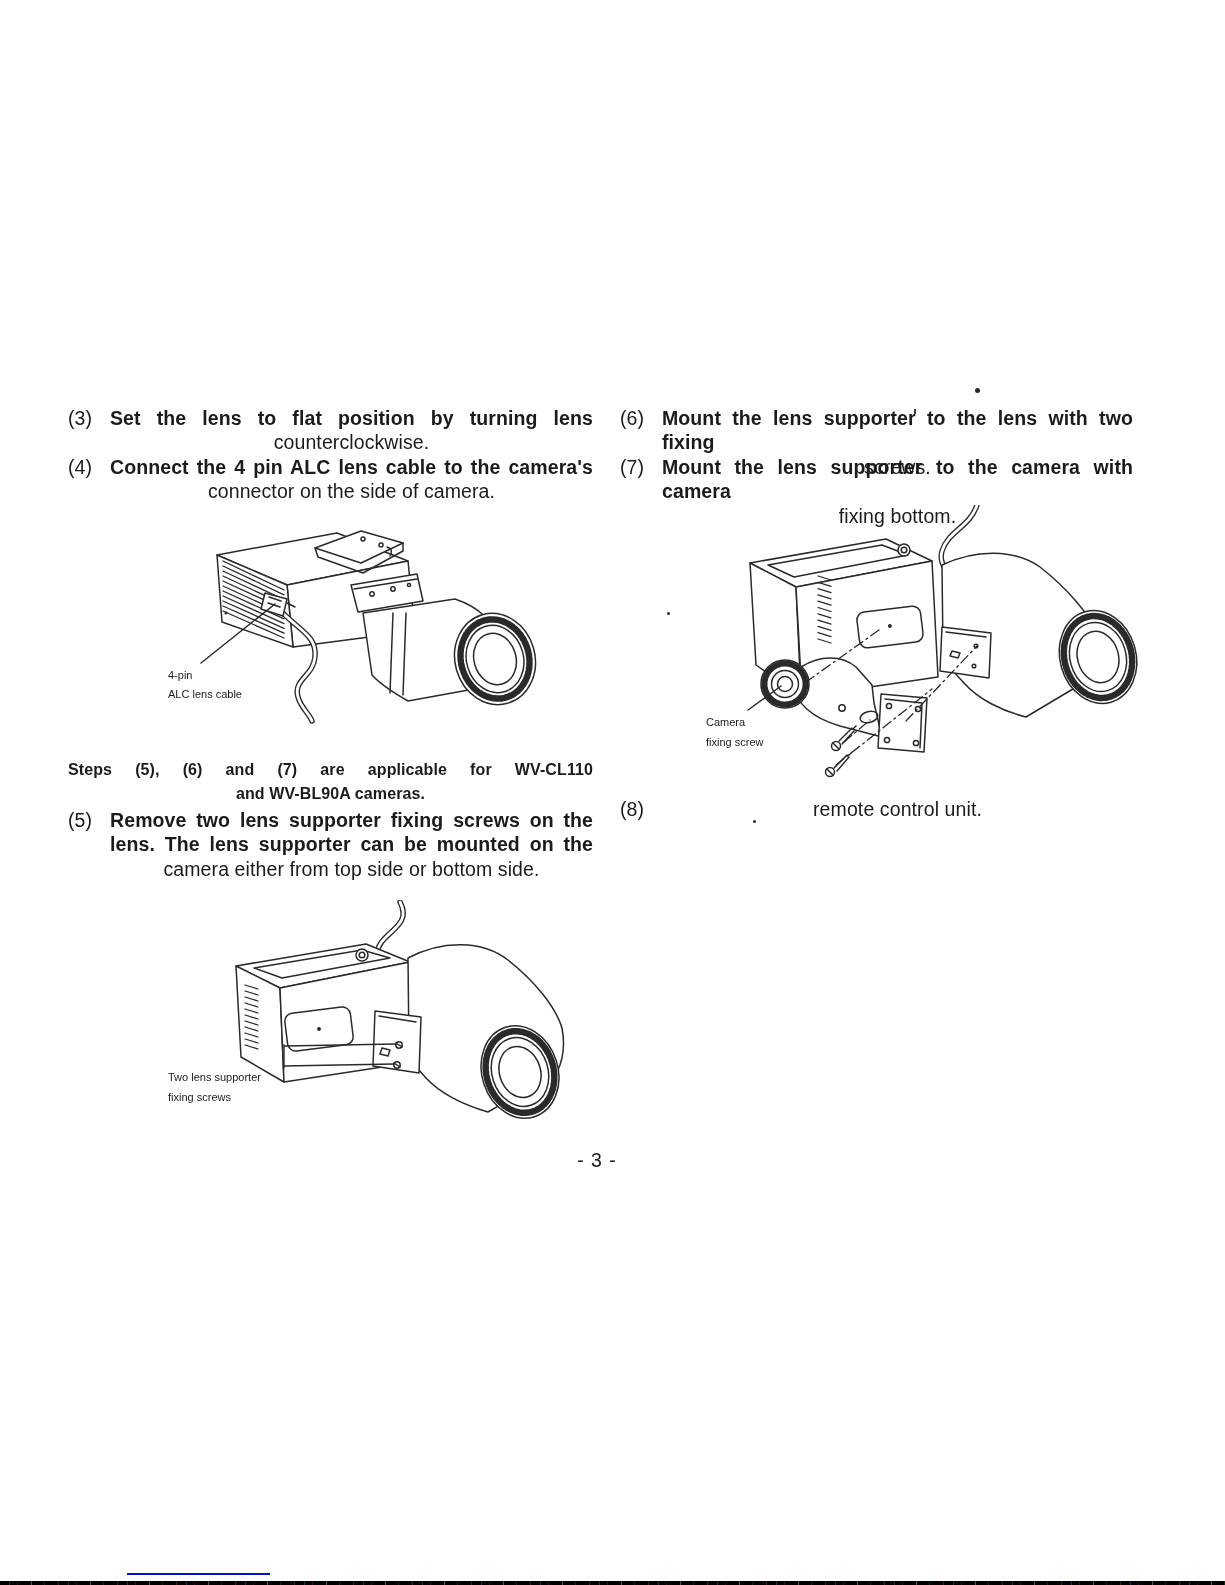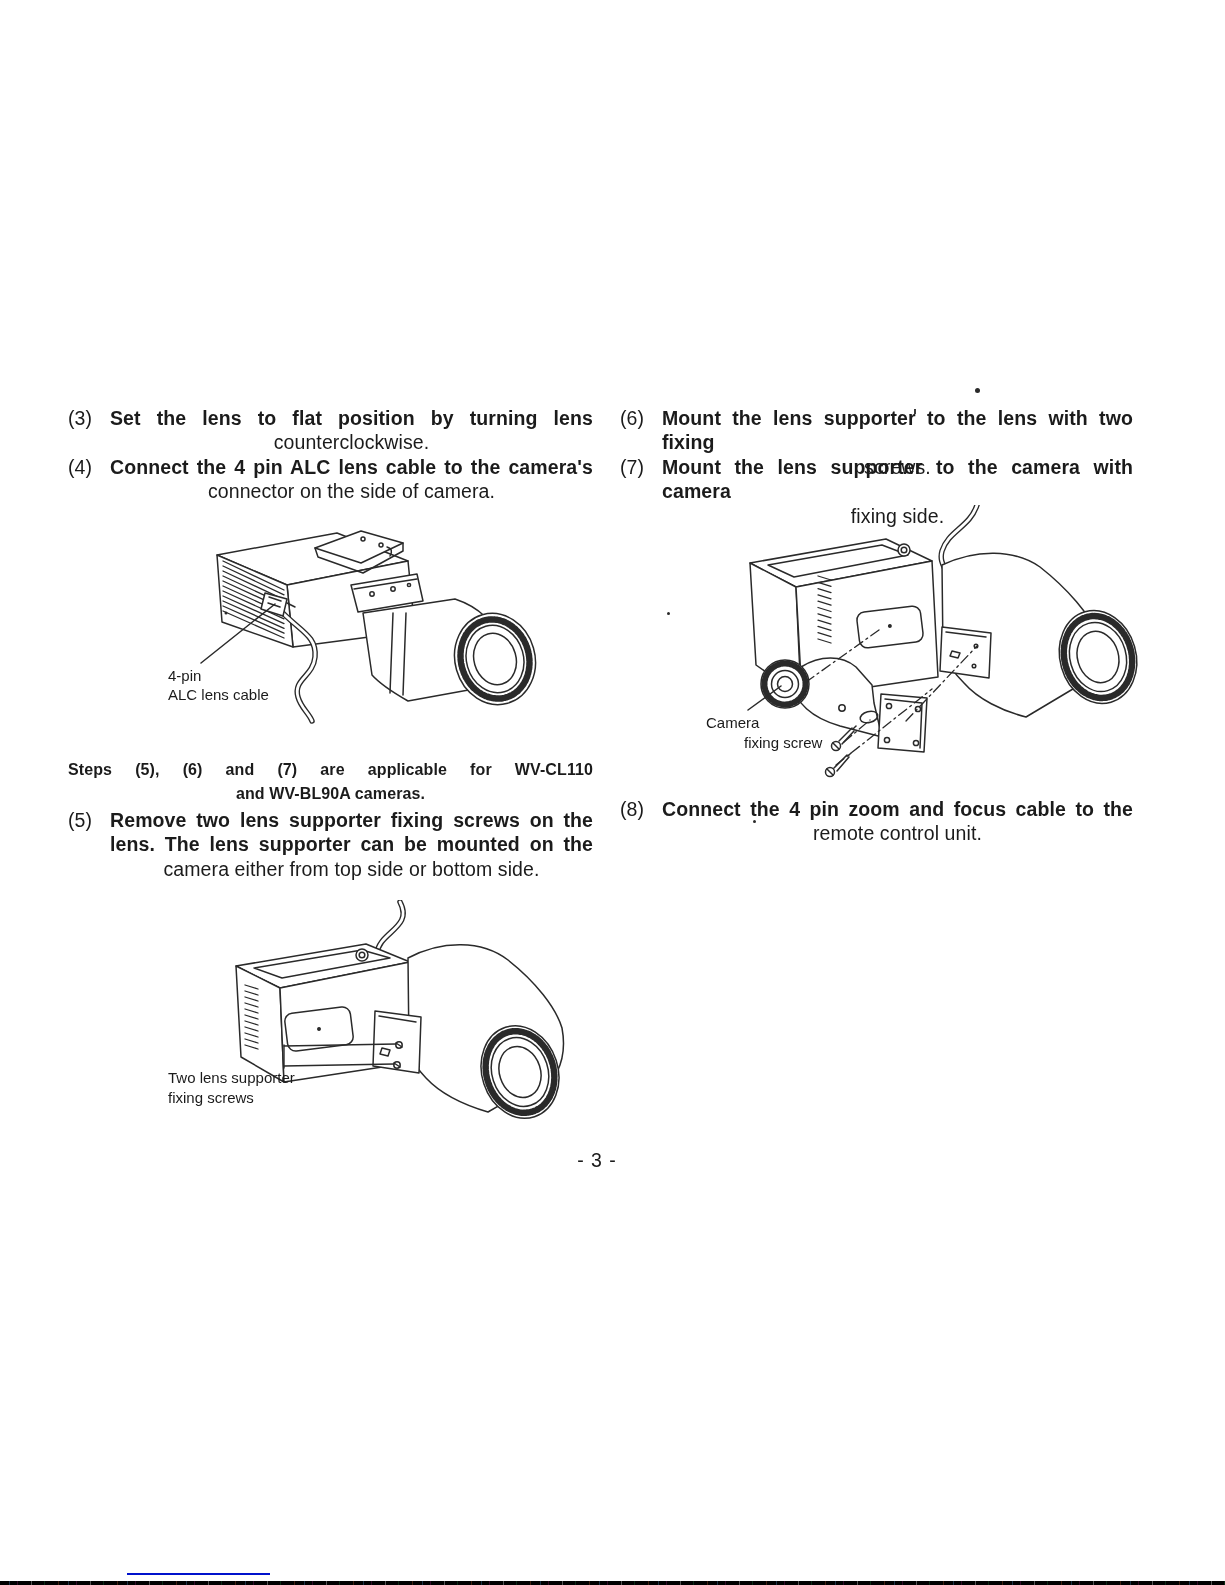--- a/index.html
+++ b/index.html
@@ -6,21 +6,21 @@
   body {
     width:1225px; height:1585px; background:#ffffff; position:relative;
     font-family:"Liberation Sans", sans-serif; color:#1b1b1b; overflow:hidden;
   }
   .step { position:absolute; display:flex; font-size:19.5px; line-height:24.3px; letter-spacing:0.1px; }
   .step .num { width:42px; flex:none; }
   .step .lines { flex:1; }
   .jline { text-align:justify; text-align-last:justify;font-weight:bold; }
   .lline { text-align:center; }
   .heading { position:absolute; font-weight:bold; font-size:16px; line-height:24.3px; letter-spacing:0.1px; }
-  .figlabel { position:absolute; font-size:15px; line-height:19.5px; white-space:nowrap; }
+  .figlabel { position:absolute; font-size:11px; line-height:19.5px; white-space:nowrap; }
   .fig { position:absolute; }
   .fig svg { display:block; width:100%; height:100%; }
   .pagenum { position:absolute; font-size:19.5px; text-align:center; letter-spacing:1px; }
   .artifact-dot { position:absolute; background:#2a2a2a; border-radius:50%; }
   .artifact-tick { position:absolute; background:#3a3a3a; }
   .footer-underline { position:absolute; left:127px; top:1573px; width:143px; height:2px; background:#0011cc; }
   .scan-edge {
     position:absolute; left:0; top:1581px; width:1225px; height:4px;
     background-image:repeating-linear-gradient(90deg,
       #000 0 9px, #1d3347 9px 10px, #000 10px 17px, #320a28 17px 18px,
@@ -66,28 +66,27 @@
   <div class="lines">
     <div class="jline">Mount the lens supporter to the lens with two fixing</div>
     <div class="lline">screws.</div>
   </div>
 </div>
 
 <div class="step" style="left:620px; top:455px; width:513px;">
   <div class="num">(7)</div>
   <div class="lines">
     <div class="jline">Mount the lens supporter to the camera with camera</div>
-    <div class="lline">fixing side.</div>
+    <div class="lline">fixing bottom.</div>
   </div>
 </div>
 
 <div class="step" style="left:620px; top:797px; width:513px;">
   <div class="num">(8)</div>
   <div class="lines">
-    <div class="jline">Connect the 4 pin zoom and focus cable to the</div>
     <div class="lline">remote control unit.</div>
   </div>
 </div>
 
 <div class="fig" style="left:165px; top:525px; width:410px; height:200px;">
   <svg viewBox="0 0 410 200" xmlns="http://www.w3.org/2000/svg">
     <g stroke="#2a2a2a" stroke-width="1.5" fill="none" stroke-linejoin="round" stroke-linecap="round">
       <g>
         <path d="M52,30 L172,8 L243,36 L122,60 Z" fill="#fff"></path>
         <path d="M122,60 L243,36 L250,106 L128,122 Z" fill="#fff"></path>
@@ -301,21 +300,21 @@
         <path d="M189,125 L116,177"></path>
         <path d="M216,216 L287,141"></path>
         <path d="M146,260 L242,184"></path>
         <path d="M154,237 L180,215"></path>
       </g>
       <path d="M58,205 L91,181"></path>
     </g>
   </svg>
 </div>
 <div class="figlabel" style="left:706px; top:713px;">Camera</div>
-<div class="figlabel" style="left:706px; top:733px;margin-left:38px;">fixing screw</div>
+<div class="figlabel" style="left:706px; top:733px;">fixing screw</div>
 
 <div class="pagenum" style="left:517px; top:1149px; width:160px;">- 3 -</div>
 
 <div class="artifact-dot" style="left:975px; top:388px; width:5px; height:5px;"></div>
 <div class="artifact-tick" style="left:914px; top:409px; width:2px; height:5px;"></div>
 <div class="artifact-dot" style="left:667px; top:612px; width:3px; height:3px;"></div>
 <div class="artifact-dot" style="left:753px; top:820px; width:3px; height:3px;"></div>
 
 <div class="footer-underline"></div>
 <div class="scan-edge"></div>

